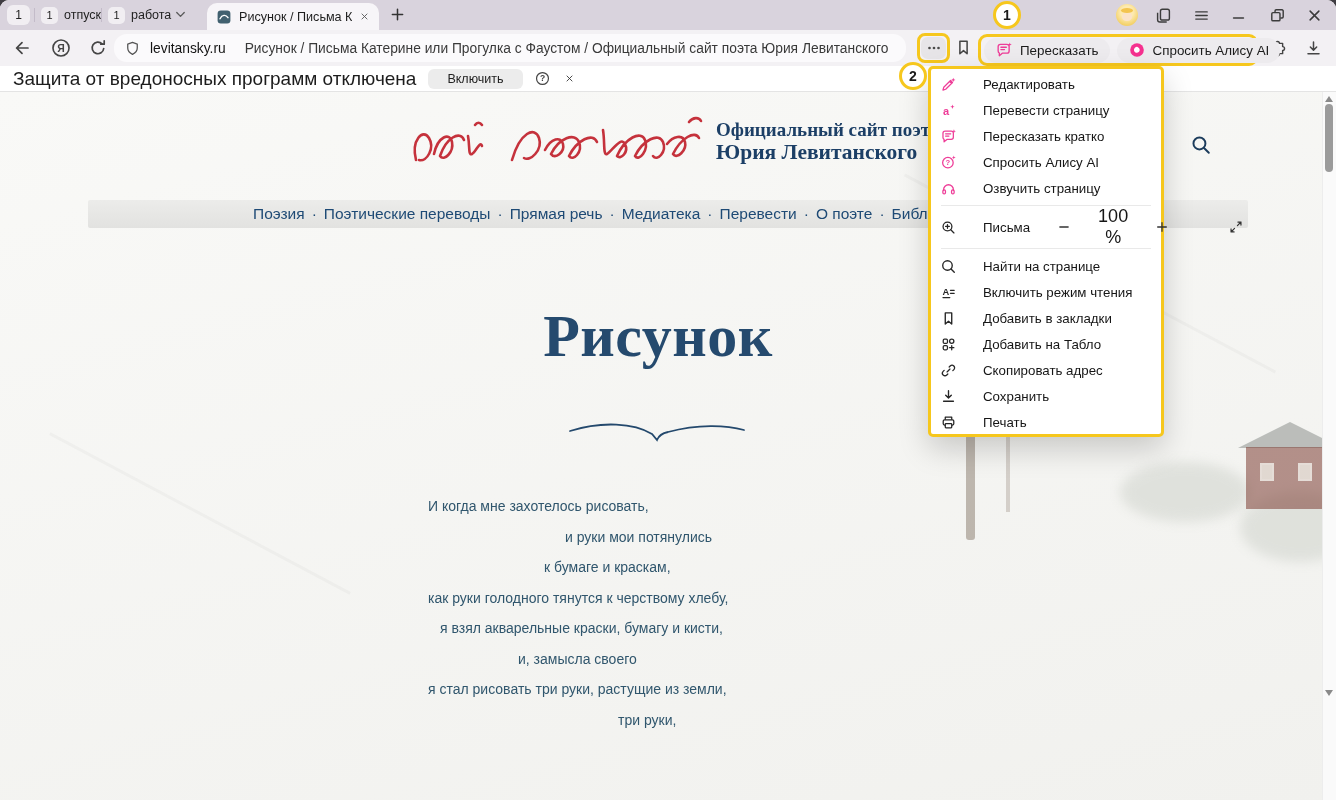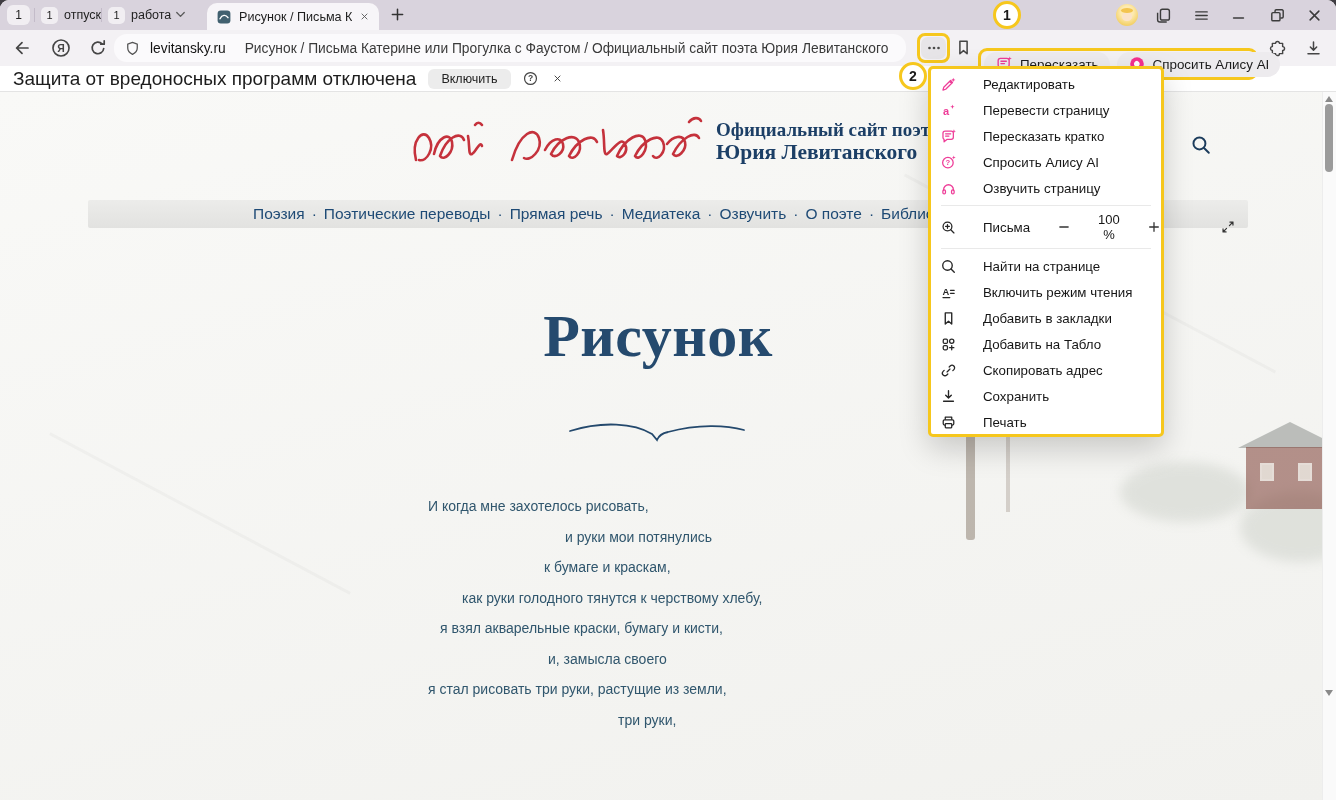--- a/index.html
+++ b/index.html
@@ -22,27 +22,27 @@
 .avatar:after{content:"";position:absolute;left:5px;top:4px;width:12px;height:5px;border-radius:50%;background:#f3c44f}
 
 .toolbar{position:absolute;left:0;top:30px;width:100%;height:36px;background:#f3f1f4}
 .tbic{position:absolute;color:#454545}
 .omnibox{position:absolute;left:114px;top:4px;width:792px;height:28px;background:#fbfafc;border-radius:13px;display:flex;align-items:center;padding:0 10px;overflow:hidden}
 .domain{font-size:13.8px;color:#141414;margin-left:9px;white-space:nowrap}
 .urltitle{font-size:13.8px;color:#3a3a3a;margin-left:19px;white-space:nowrap;overflow:hidden}
 .dotsbtn{position:absolute;left:921px;top:7px;width:25px;height:22px;border-radius:7px;background:#e7e5e8;display:flex;align-items:center;justify-content:center;color:#4a4a4a}
 .hl{position:absolute;border:3px solid #f6c71d;border-radius:8px;z-index:40}
 .hl-dots{left:917px;top:3px;width:33px;height:30px}
-.hl-ai{left:978px;top:18px;width:280px;height:32px;border-radius:9px;display:flex;align-items:center;gap:7px;padding:0 3px}
+.hl-ai{left:978px;top:4px;width:280px;height:32px;border-radius:9px;display:flex;align-items:center;gap:7px;padding:0 3px}
 .pill{height:25px;border-radius:13px;background:#edebee;display:flex;align-items:center;gap:7px;padding:0 11px;font-size:13.4px;color:#1c1c1c;white-space:nowrap}
 .pinkic{color:#ee3d98}
 
 .infobar{position:absolute;left:0;top:66px;width:100%;height:26px;background:#fff;border-bottom:1px solid #e4e4e4;display:flex;align-items:center}
 .ibmsg{font-size:19px;color:#1d1d1d;margin-left:13px}
-.ibbtn{margin-left:12px;height:20px;padding:0 13px;border-radius:6px;background:#ececec;display:flex;align-items:center;font-size:12.5px;color:#222}
+.ibbtn{margin-left:12px;height:20px;padding:0 19px;border-radius:6px;background:#ececec;display:flex;align-items:center;font-size:12.5px;color:#222}
 .ibq{margin-left:11px;color:#444}
 .ibx{margin-left:13px;color:#333}
 
 .page{position:absolute;left:0;top:92px;width:1336px;height:708px;background:linear-gradient(165deg,#f9f9f7,#f1f1ee);overflow:hidden}
 .streak{position:absolute;background:rgba(120,120,115,.05);transform:rotate(28deg)}
 .trunk{position:absolute;left:966px;top:272px;width:9px;height:176px;background:#7b6a5c;opacity:.45;border-radius:3px}
 .trunk2{position:absolute;left:1006px;top:300px;width:4px;height:120px;background:#8a7a6c;opacity:.3}
 .bush{position:absolute;border-radius:50%;background:#9aa396;filter:blur(6px);opacity:.22}
 .houseroof{position:absolute;left:1238px;top:330px;width:0;height:0;border-left:52px solid transparent;border-right:52px solid transparent;border-bottom:26px solid #8d8f8c;opacity:.55}
 .housebody{position:absolute;left:1246px;top:355px;width:88px;height:62px;background:#7e3f35;opacity:.55}
@@ -67,21 +67,21 @@
 .sbdn{top:690px;border-top:6px solid #8a8a8a}
 
 .menu{position:absolute;left:928px;top:66px;width:236px;height:371px;background:#fff;border:3px solid #f6c71d;border-radius:5px;box-shadow:0 12px 30px rgba(0,0,0,.18);z-index:50;padding:2px 0}
 .mi{height:26px;display:flex;align-items:center;gap:26px;padding:0 10px 0 9px;font-size:13.3px;color:#161616}
 .mic{width:17px;height:17px;flex:none}
 .darkic{color:#262626}
 .mdiv{height:1px;background:#e9e9e9;margin:4px 10px}
 .zoomrow{height:34px}
 .zlabel{flex:1}
 .zbtn{width:20px;height:20px;display:flex;align-items:center;justify-content:center;color:#333}
-.zval{width:42px;text-align:center;font-size:13px;color:#161616}
+.zval{width:42px;text-align:center;font-size:18px;color:#161616}
 .vsep{width:1px;height:18px;background:#e3e3e3;margin:0 3px}
 
 .num{position:absolute;width:28px;height:28px;border-radius:50%;background:#fff;border:3px solid #f6c71d;display:flex;align-items:center;justify-content:center;font-size:14px;font-weight:bold;color:#1a1a1a;z-index:60}
 .n1{left:993px;top:1px}.n2{left:899px;top:62px}
 </style>
 </head>
 <body>
 
 <svg width="0" height="0" style="position:absolute">
   <defs>
@@ -431,21 +431,21 @@
 
     <div class="sitenav">
       <span class="navitem">Поэзия</span>
         <span class="navsep">·</span>
       <span class="navitem">Поэтические переводы</span>
         <span class="navsep">·</span>
       <span class="navitem">Прямая речь</span>
         <span class="navsep">·</span>
       <span class="navitem">Медиатека</span>
         <span class="navsep">·</span>
-      <span class="navitem">Озвучить</span>
+      <span class="navitem">Перевести</span>
         <span class="navsep">·</span>
       <span class="navitem">О поэте</span>
         <span class="navsep">·</span>
       <span class="navitem">Библиография</span>
     </div>
 
     <div class="searchic">
         <svg width="26" height="26" viewBox="0 0 20 20">
           <g stroke="currentColor" stroke-width="1.5" stroke-linecap="round" fill="none">
             <circle cx="8.8" cy="8.8" r="4.6"></circle>
@@ -459,23 +459,23 @@
     <div class="flourish">
       <svg width="178" height="28" viewBox="0 0 178 28">
         <path d="M2 11 C34 1 66 3 84 14 L89 20 C91 15 95 13 100 12 C130 4 158 5 176 10" stroke="currentColor" stroke-width="1.8" stroke-linecap="round" fill="none"></path>
       </svg>
     </div>
 
     <div class="poem">
       <div style="margin-left:0">И когда мне захотелось рисовать,</div>
       <div style="margin-left:137px">и руки мои потянулись</div>
       <div style="margin-left:116px">к бумаге и краскам,</div>
-      <div style="margin-left:34px">как руки голодного тянутся к черствому хлебу,</div>
+      <div style="">как руки голодного тянутся к черствому хлебу,</div>
       <div style="margin-left:12px">я взял акварельные краски, бумагу и кисти,</div>
-      <div style="margin-left:120px">и, замысла своего</div>
+      <div style="margin-left:90px">и, замысла своего</div>
       <div style="margin-left:0">я стал рисовать три руки, растущие из земли,</div>
       <div style="margin-left:190px">три руки,</div>
     </div>
   </div>
 
   <div class="sbtrack"></div>
   <div class="sbarr sbup"></div>
   <div class="sbthumb"></div>
   <div class="sbarr sbdn"></div>
 

